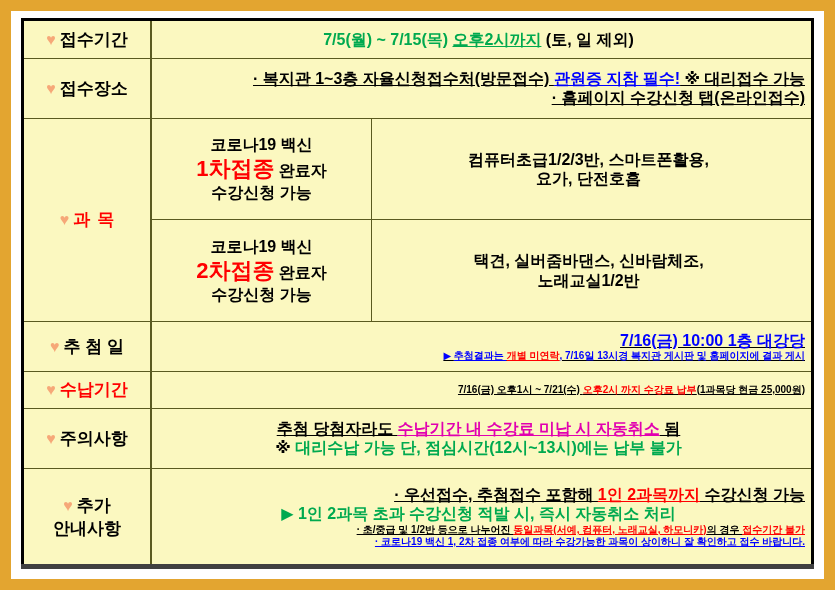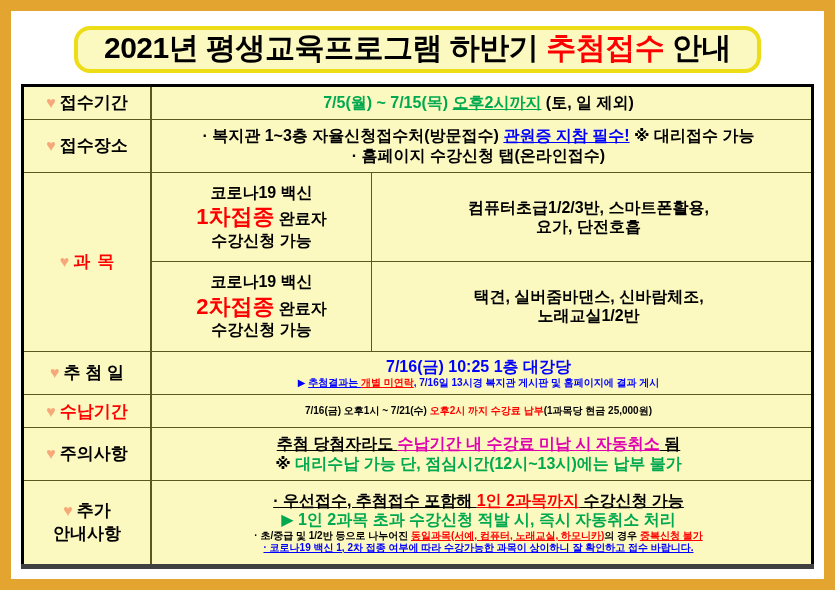--- a/index.html
+++ b/index.html
@@ -86,21 +86,21 @@
   }
   td.lbl .heart { color: #f6a878; font-size: 16px; margin-right: 4px; }
   .lbl-red { color: #ff0000; }
   .lbl-blk { color: #000000; }
   .sp { letter-spacing: 7px; }
 
   td.val { padding-left: 0; padding-right: 6px; }
 
   .line { font-size: 16px; font-weight: bold; line-height: 1.22; white-space: nowrap; }
   .ctr  { text-align: center; }
-  .lft  { text-align: center; }
+  .lft  { text-align: right; text-decoration: underline; }
   .sm   { font-size: 10px; }
   .big  { font-size: 22px; }
 
   .g  { color: #00a94f; }        
   .r  { color: #ff0000; }        
   .b  { color: #0000ff; }        
   .m  { color: #e100b0; }        
   .k  { color: #000000; }        
   .u  { text-decoration: underline; }
 
@@ -112,25 +112,20 @@
   .subcell .line { font-size: 16px; line-height: 1.26; }
 
   .stack { display: block; text-align: center; }
 </style>
 </head>
 <body>
 
 <div id="poster">
   <div id="inner">
 
-    <div class="title-wrap">
-      <div class="title-box">
-        <span class="title-text"><span>2021년 평생교육프로그램 하반기 </span><span class="hl">추첨접수</span><span> 안내</span></span>
-      </div>
-    </div>
 
     <table class="tbl">
 
       <tbody>
           <tr class="thick-top">
         <td class="lbl">
           <span class="heart">♥</span><span class="lbl-blk">접수기간</span>
         </td>
         <td class="val" colspan="3">
           <div class="line ctr"><span class="g">7/5(월) ~ 7/15(목) </span><span class="g u">오후2시까지</span><span class="k"> (토, 일 제외)</span></div>
@@ -172,21 +167,21 @@
           <div class="line ctr">택견, 실버줌바댄스, 신바람체조,</div>
           <div class="line ctr">노래교실1/2반</div>
         </td>
       </tr>
 
       <tr>
         <td class="lbl">
           <span class="heart">♥</span><span class="lbl-blk">추 첨 일</span>
         </td>
         <td class="val" colspan="3">
-          <div class="line lft"><span class="b">7/16(금) 10:25 1층 대강당</span></div>
+          <div class="line lft"><span class="b">7/16(금) 10:00 1층 대강당</span></div>
           <div class="line lft sm"><span class="b">▶ </span><span class="b u">추첨결과는 </span><span class="r u">개별 미연락</span><span class="b">, 7/16일 13시경 복지관 게시판 및 홈페이지에 결과 게시</span></div>
         </td>
       </tr>
 
       <tr>
         <td class="lbl">
           <span class="heart">♥</span><span class="lbl-red">수납기간</span>
         </td>
         <td class="val" colspan="3">
           <div class="line lft sm"><span class="k">7/16(금) 오후1시 ~ 7/21(수) </span><span class="r">오후2시 까지 수강료 납부</span><span class="k">(1과목당 현금 25,000원)</span></div>
@@ -204,21 +199,21 @@
       </tr>
 
       <tr class="thick-bottom">
         <td class="lbl">
           <div class="stack"><span class="heart">♥</span><span class="lbl-blk">추가</span></div>
           <div class="stack"><span class="lbl-blk">안내사항</span></div>
         </td>
         <td class="val" colspan="3">
           <div class="line lft"><span class="k u">· 우선접수, 추첨접수 포함해 </span><span class="r u">1인 2과목까지</span><span class="k u"> 수강신청 가능</span></div>
           <div class="line ctr"><span class="g">▶ 1인 2과목 초과 수강신청 적발 시, 즉시 자동취소 처리</span></div>
-          <div class="line lft sm"><span class="k">· 초/중급 및 1/2반 등으로 나누어진 </span><span class="r u">동일과목(서예, 컴퓨터, 노래교실, 하모니카)</span><span class="k">의 경우 </span><span class="r u">중복신청 불가</span></div>
+          <div class="line lft sm"><span class="k">· 초/중급 및 1/2반 등으로 나누어진 </span><span class="r u">동일과목(서예, 컴퓨터, 노래교실, 하모니카)</span><span class="k">의 경우 </span><span class="r u">접수기간 불가</span></div>
           <div class="line lft sm"><span class="b u">· 코로나19 백신 1, 2차 접종 여부에 따라 수강가능한 과목이 상이하니 잘 확인하고 접수 바랍니다.</span></div>
         </td>
       </tr>
 
     </tbody>
       </table>
   </div>
 </div>
 
 </body></html>

